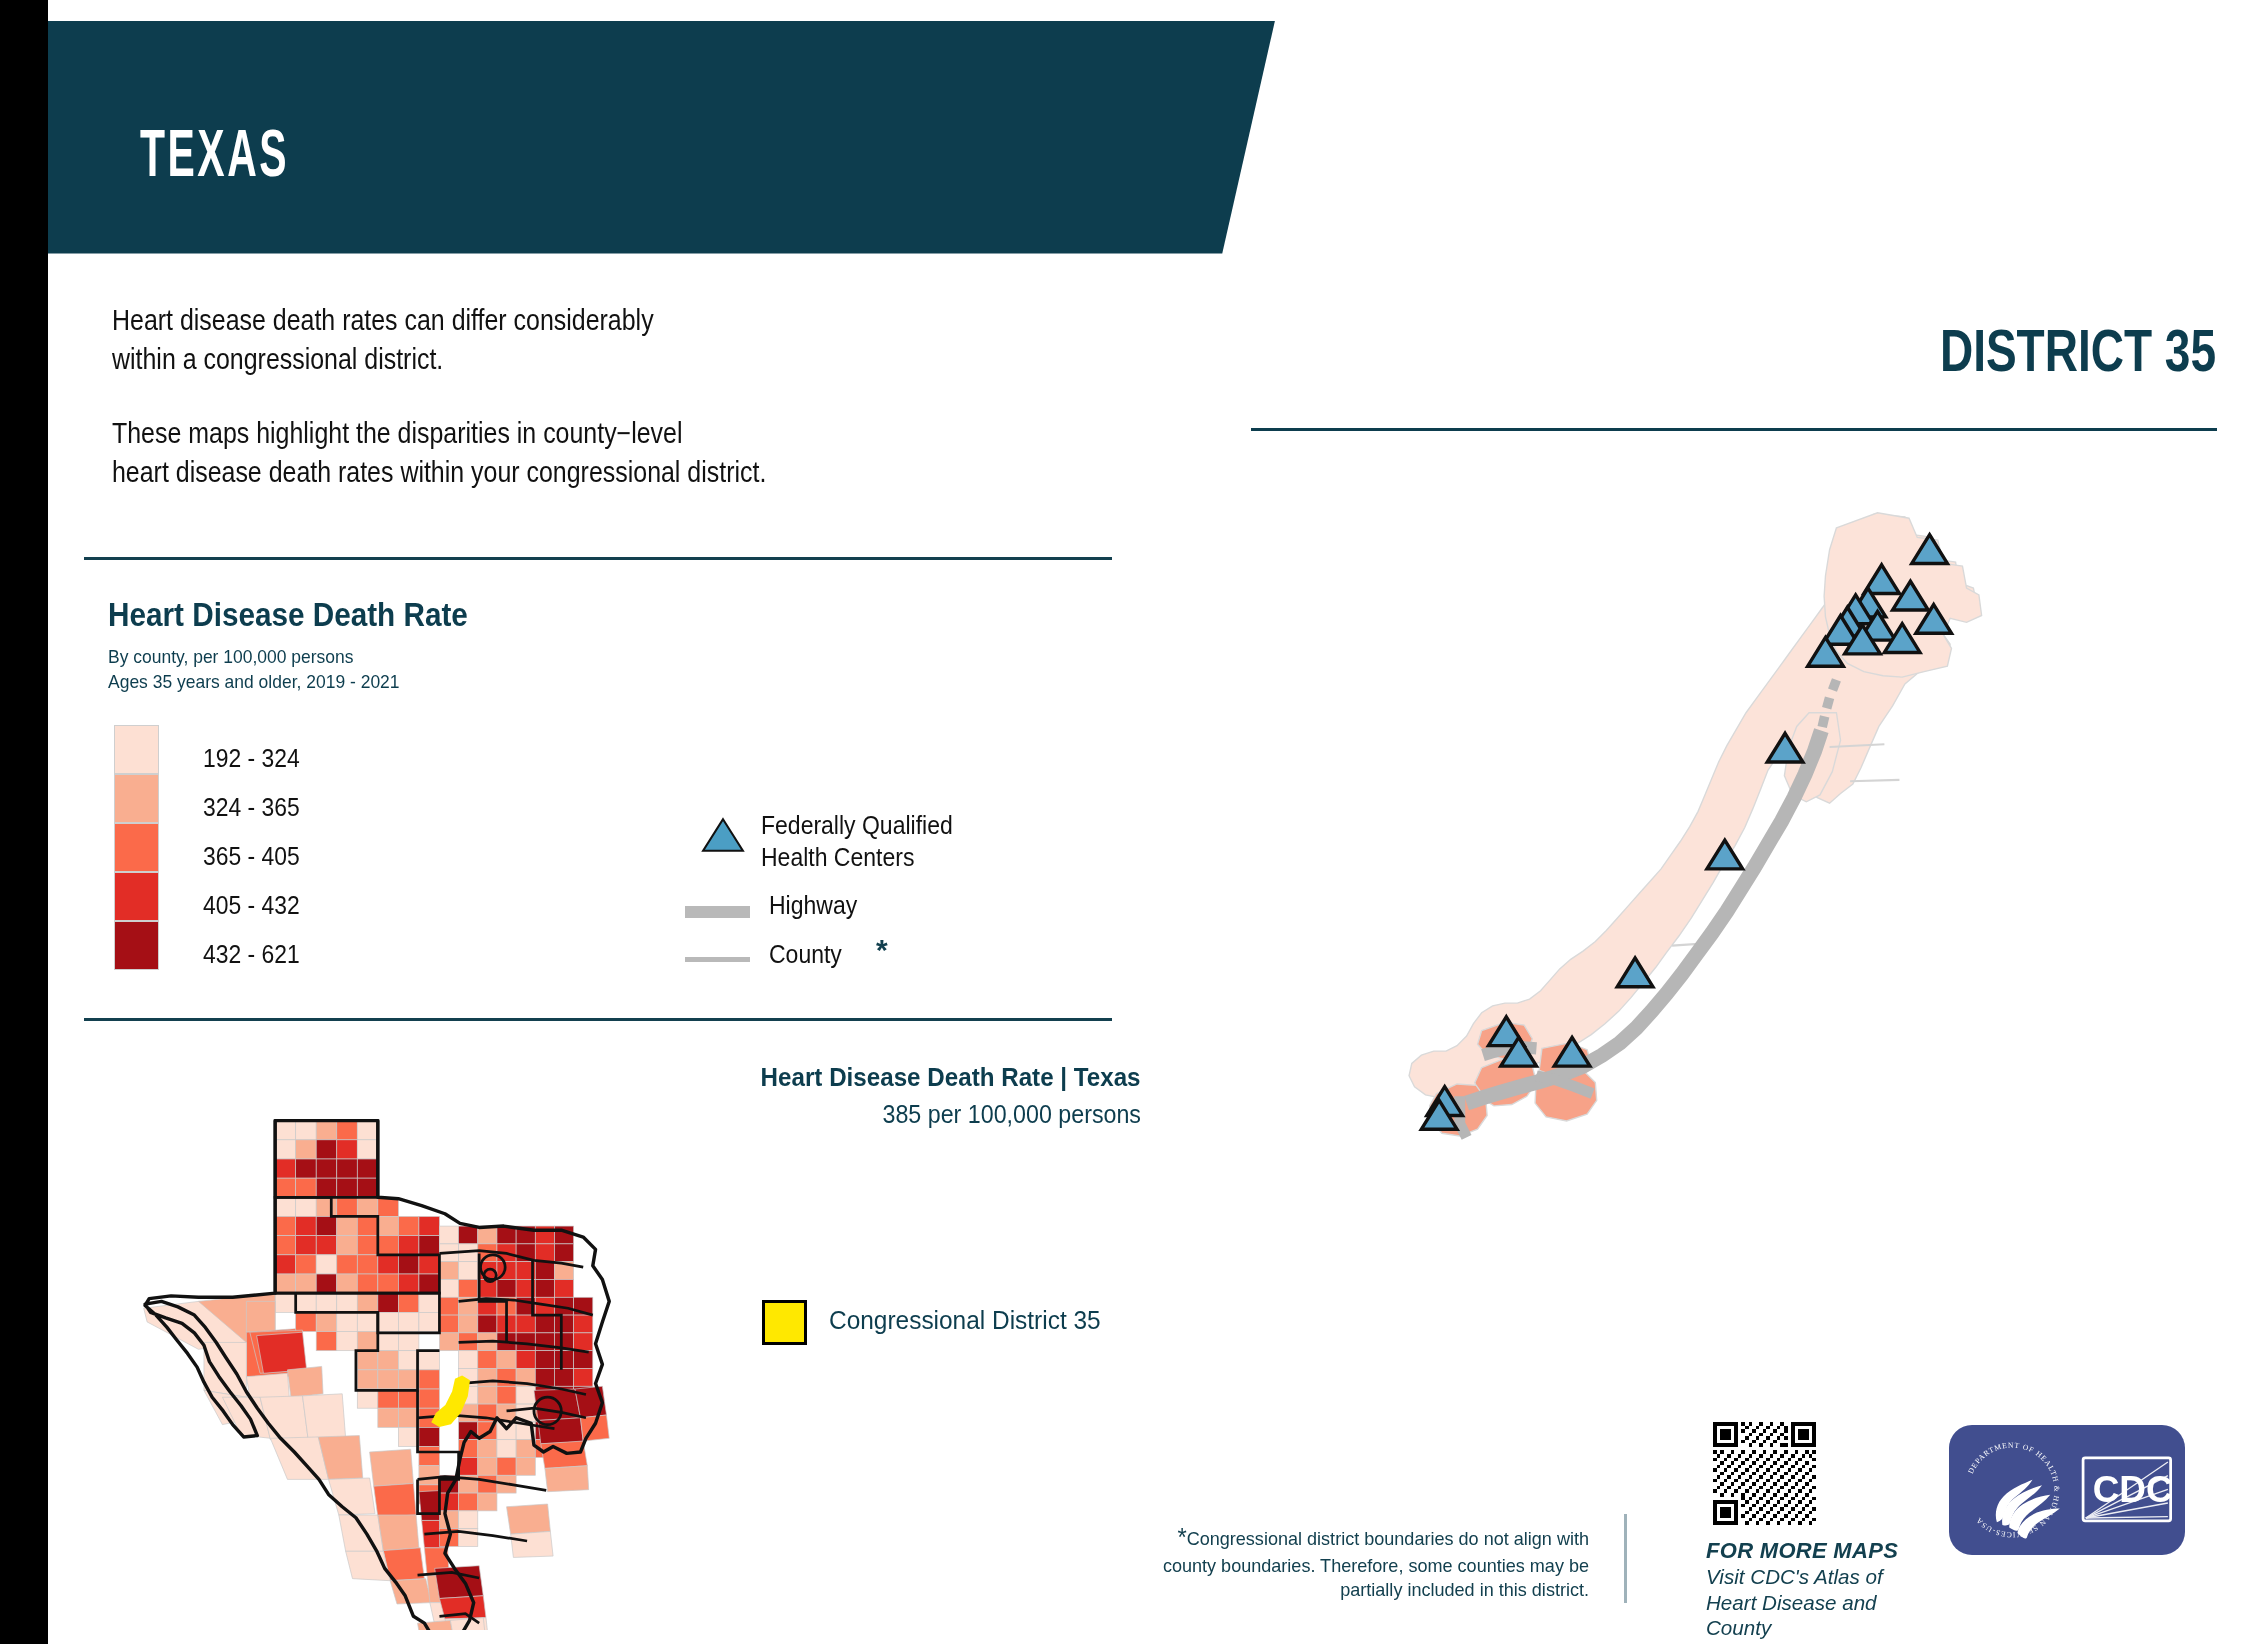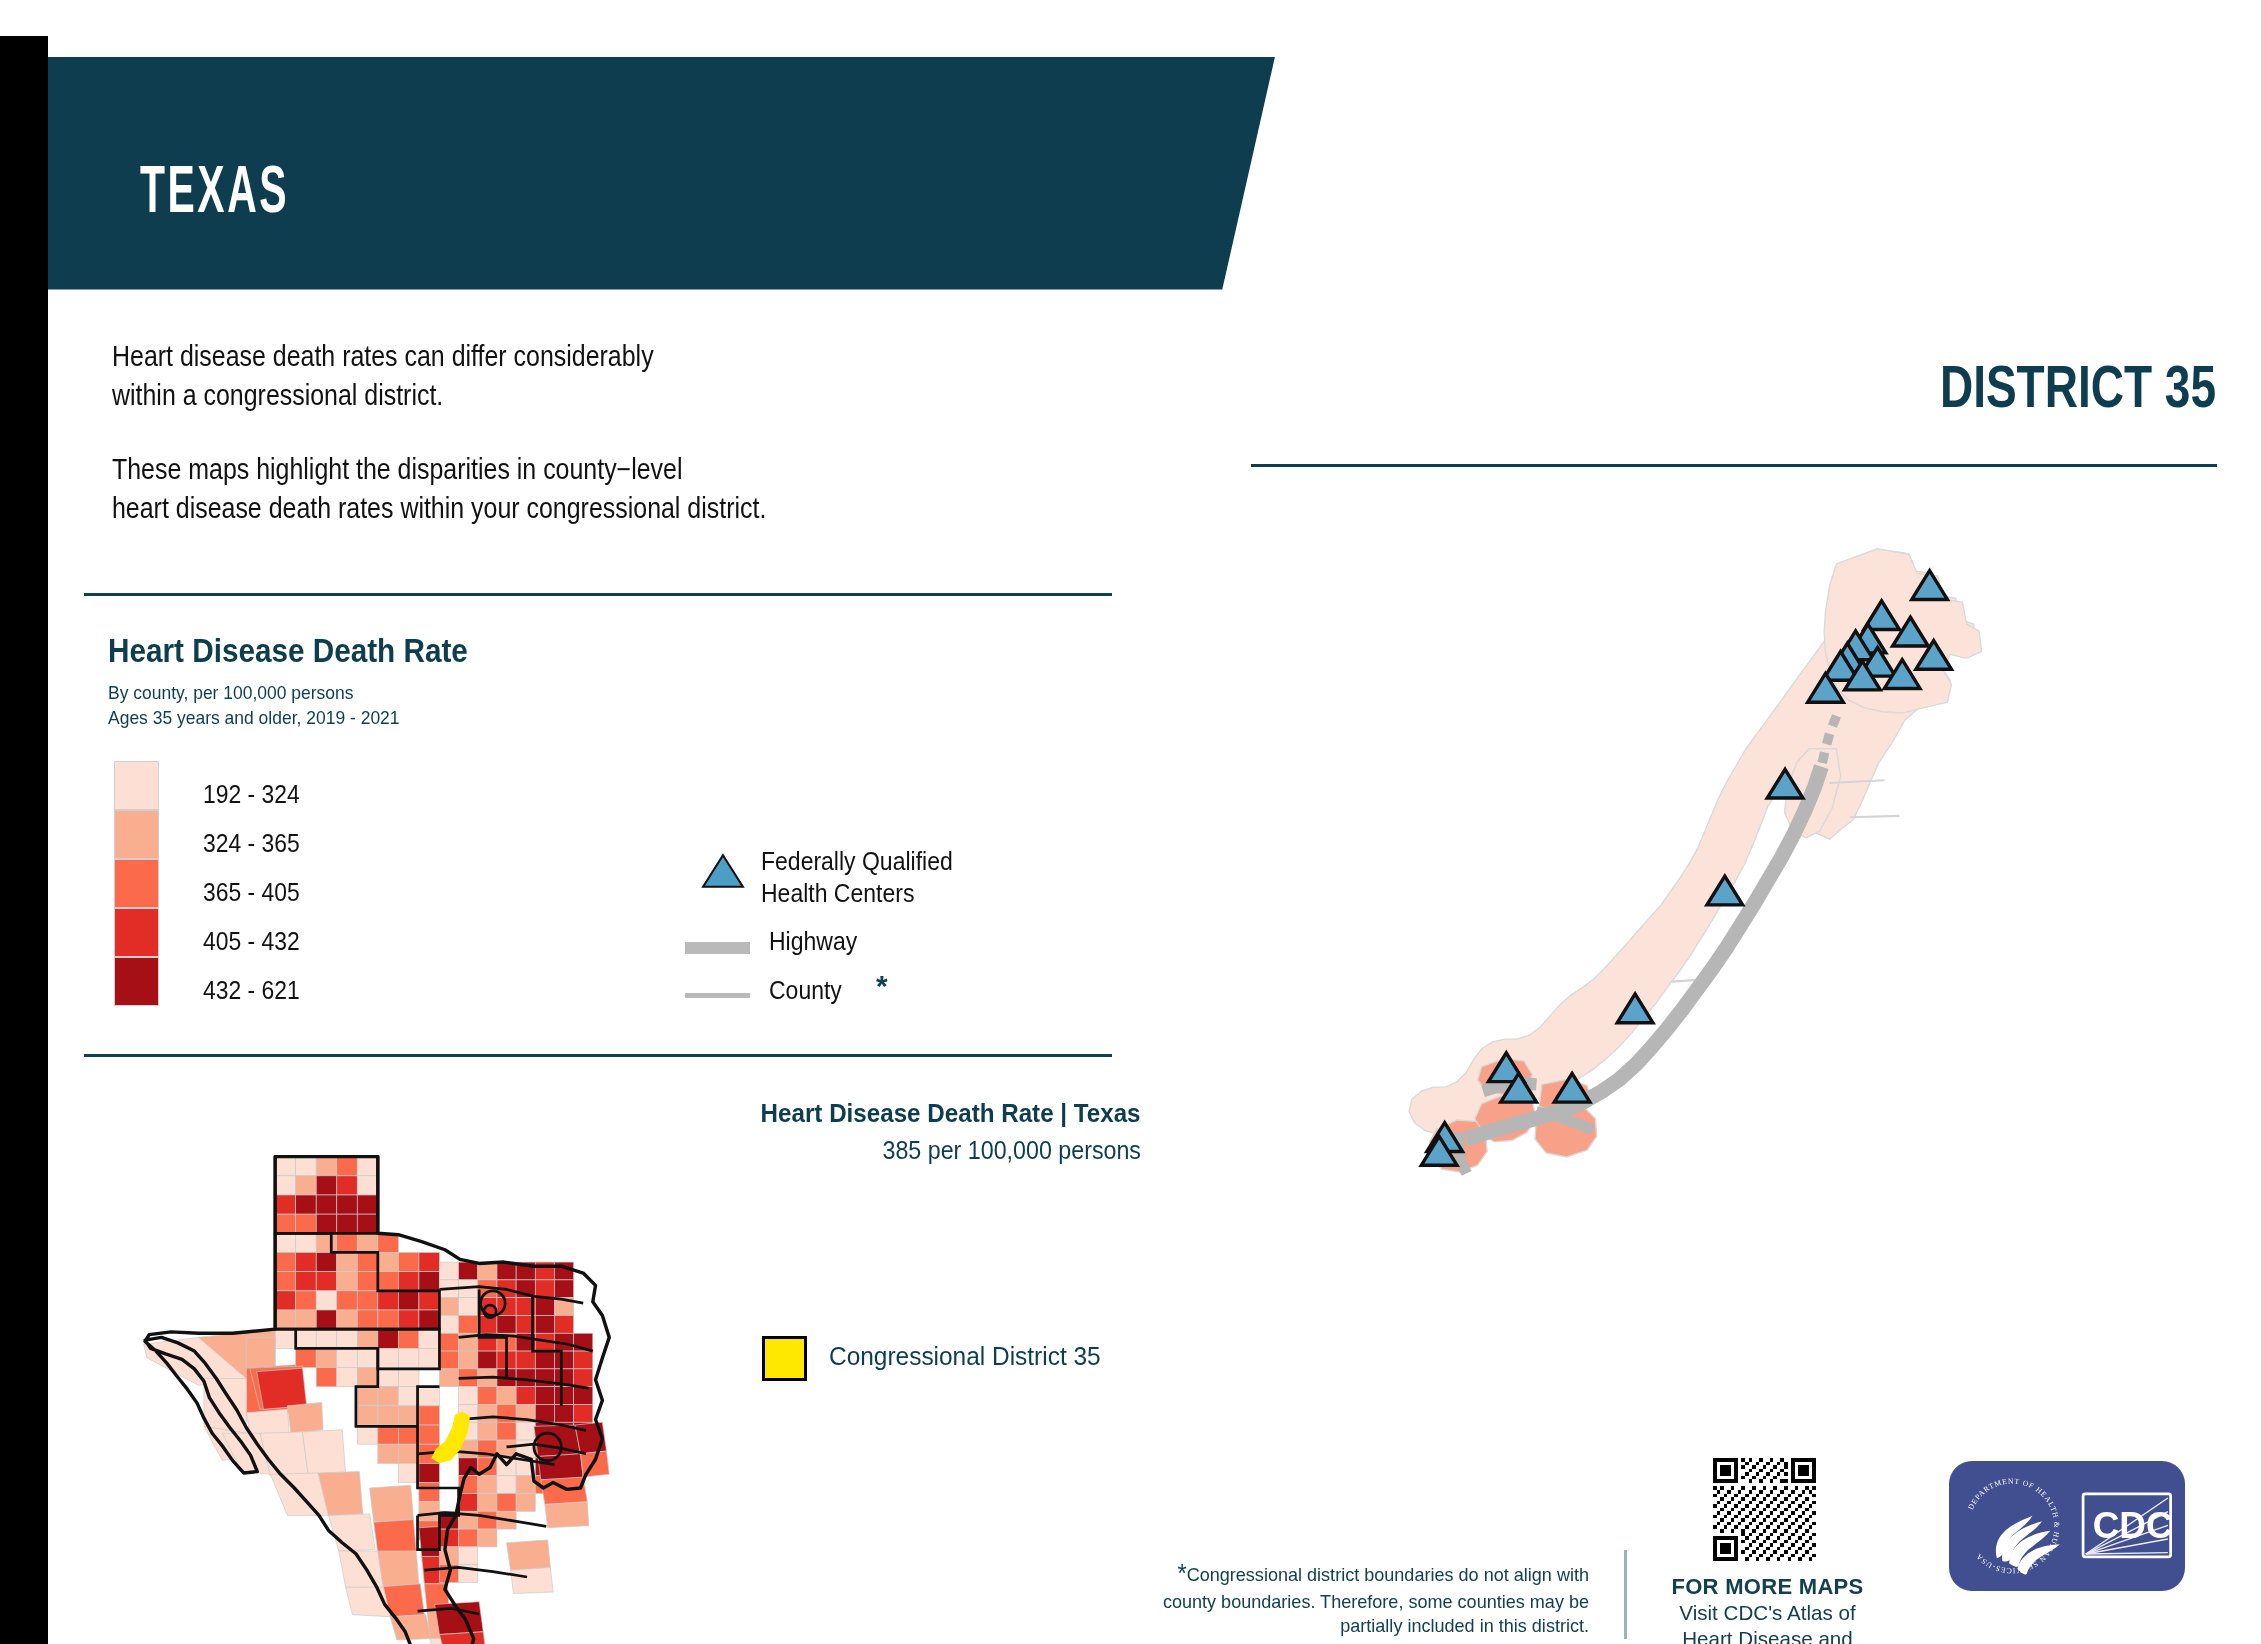--- a/index.html
+++ b/index.html
@@ -3,21 +3,21 @@
 <meta charset="utf-8">
 <style>
   html,body{margin:0;padding:0;}
   body{
     width:2261px;height:1645px;
     background:#ffffff;
     font-family:"Liberation Sans", sans-serif;
     overflow:hidden;
     position:relative;
   }
-  .page{position:absolute;inset:0;background:#ffffff;margin-top:36px;}
+  .page{position:absolute;inset:0;background:#ffffff;}
 
   
   .left-rail{position:absolute;left:0;top:0;width:48px;height:1645px;background:#000000;}
 
   
   .header-banner{
     position:absolute;left:48px;top:20.6px;width:1227px;height:233px;
     background:#0d3d4e;
     clip-path:polygon(0 0, 100% 0, 95.7% 100%, 0 100%);
   }
@@ -125,22 +125,23 @@
     position:absolute;left:1137px;top:1521px;width:452px;text-align:right;
     color:#13404f;font-size:19px;line-height:1.3;
     transform:scaleX(0.95);transform-origin:right top;
   }
   .footnote .fn-star{font-size:25px;vertical-align:-1.4px;}
   .foot-div{position:absolute;left:1624px;top:1514px;width:2.7px;height:89px;background:#9fb2ba;}
 
   
   .qr{position:absolute;left:1713px;top:1422px;width:103px;height:103px;}
   .more-maps{
-    position:absolute;left:1658px;top:1538px;width:219px;text-align:center;
+    position:absolute;left:1706px;top:1538px;width:219px;
     color:#13404f;
+    font-style:italic;
   }
   .more-maps .mm-h{font-size:22px;font-weight:bold;letter-spacing:0.3px;}
   .more-maps .mm-b{font-size:20.6px;line-height:1.25;white-space:pre-line;}
   .logo{
     position:absolute;left:1949px;top:1425px;width:236px;height:130px;
     background:#414e8f;border-radius:23px;
   }
 </style>
 </head>
 <body>

